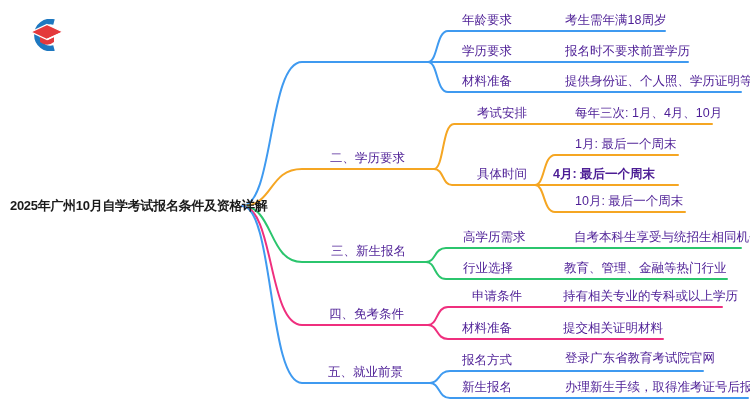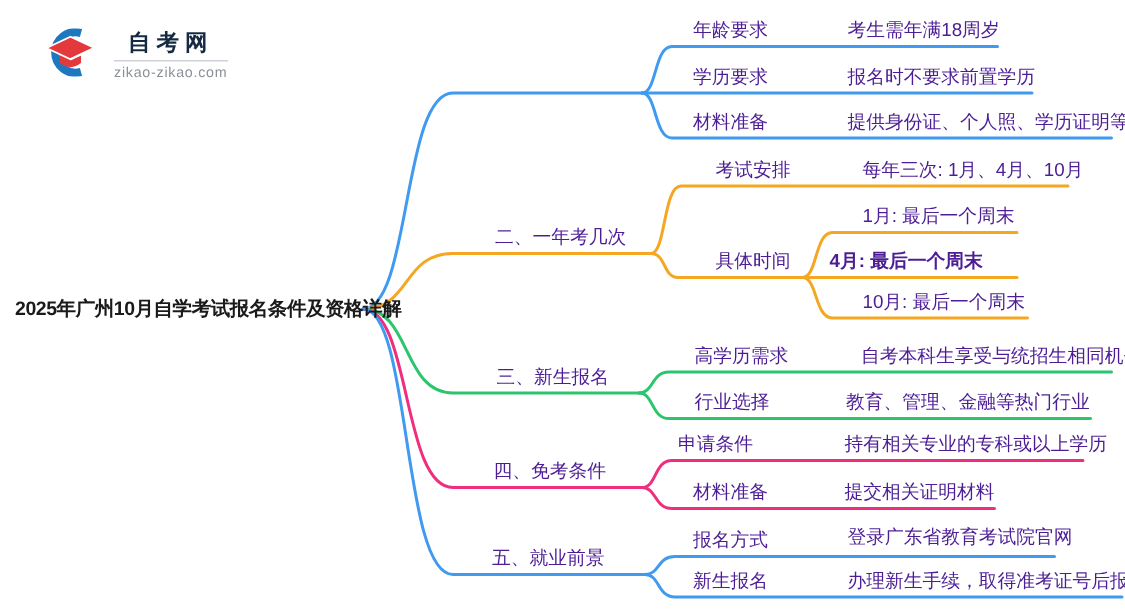--- a/index.html
+++ b/index.html
@@ -54,51 +54,47 @@
     <path stroke="#3F9AF0" d="M430,383 C440,383 438,398 450,398 H748"></path>
   </svg>
 
   <div class="logo">
     <svg class="logo-mark" width="36" height="32" viewBox="0 0 36 32">
       <path d="M24,3 A13.5,13.5 0 1 0 24,29" fill="none" stroke-width="5.5" stroke="#1E78C0"></path>
       <path d="M10,14 L10,23 Q17,28.5 24,23 L24,14 Z" fill="#E4393C"></path>
       <path d="M17,5.5 L33,13 L17,20.5 L1,13 Z" stroke="#ffffff" stroke-width="1.2" fill="#E4393C"></path>
       <path d="M17,20.5 L33,13 L33,17" fill="none" stroke="#ffffff" stroke-width="1.4"></path>
     </svg>
-    <div class="logo-text">
-      <div class="logo-name">自考网</div>
-      <div class="logo-domain">zikao-zikao.com</div>
-    </div>
   </div>
 
   <div class="root-topic">2025年广州10月自学考试报名条件及资格详解</div>
 
   <div class="node" style="left:462px;top:12px;">年龄要求</div>
   <div class="node" style="left:565px;top:12px;">考生需年满18周岁</div>
   <div class="node" style="left:462px;top:43px;">学历要求</div>
   <div class="node" style="left:565px;top:43px;">报名时不要求前置学历</div>
   <div class="node" style="left:462px;top:73px;">材料准备</div>
   <div class="node" style="left:565px;top:73px;">提供身份证、个人照、学历证明等</div>
 
-  <div class="node" style="left:330px;top:150px;">二、一年考几次</div>
+  <div class="node" style="left:330px;top:150px;">二、学历要求</div>
   <div class="node" style="left:477px;top:105px;">考试安排</div>
   <div class="node" style="left:575px;top:105px;">每年三次: 1月、4月、10月</div>
   <div class="node" style="left:477px;top:166px;">具体时间</div>
   <div class="node" style="left:575px;top:136px;">1月: 最后一个周末</div>
   <div class="node" style="left:553px;top:166px;font-weight:bold;">4月: 最后一个周末</div>
   <div class="node" style="left:575px;top:193px;">10月: 最后一个周末</div>
 
   <div class="node" style="left:331px;top:243px;">三、新生报名</div>
   <div class="node" style="left:463px;top:229px;">高学历需求</div>
   <div class="node" style="left:574px;top:229px;">自考本科生享受与统招生相同机会</div>
   <div class="node" style="left:463px;top:260px;">行业选择</div>
   <div class="node" style="left:329px;top:306px;">四、免考条件</div>
 
   <div class="node" style="left:564px;top:260px;">教育、管理、金融等热门行业</div>
-  <div class="node" style="left:452px;top:288px;">申请条件</div>
+  <div class="node" style="left:472px;top:288px;">申请条件</div>
   <div class="node" style="left:563px;top:288px;">持有相关专业的专科或以上学历</div>
   <div class="node" style="left:462px;top:320px;">材料准备</div>
   <div class="node" style="left:563px;top:320px;">提交相关证明材料</div>
 
   <div class="node" style="left:328px;top:364px;">五、就业前景</div>
   <div class="node" style="left:462px;top:352px;">报名方式</div>
   <div class="node" style="left:565px;top:350px;">登录广东省教育考试院官网</div>
   <div class="node" style="left:462px;top:379px;">新生报名</div>
   <div class="node" style="left:565px;top:379px;">办理新生手续，取得准考证号后报考</div>
 

